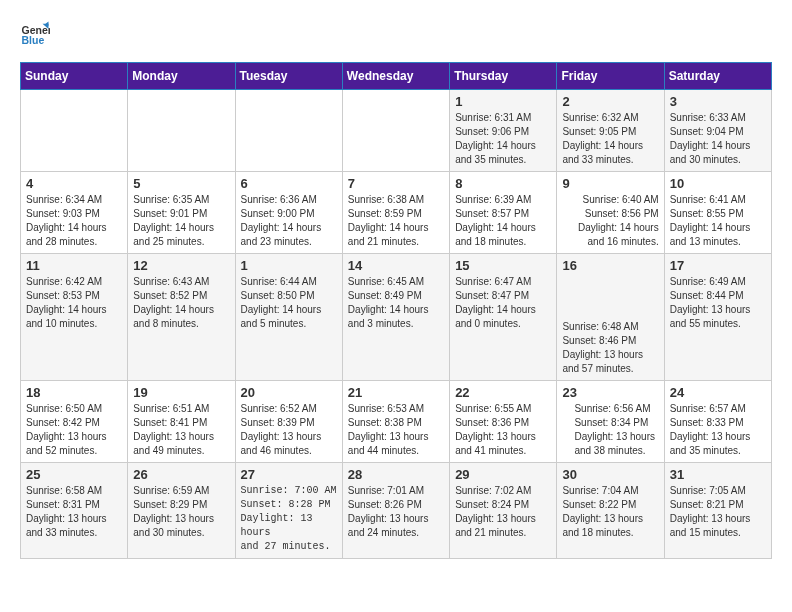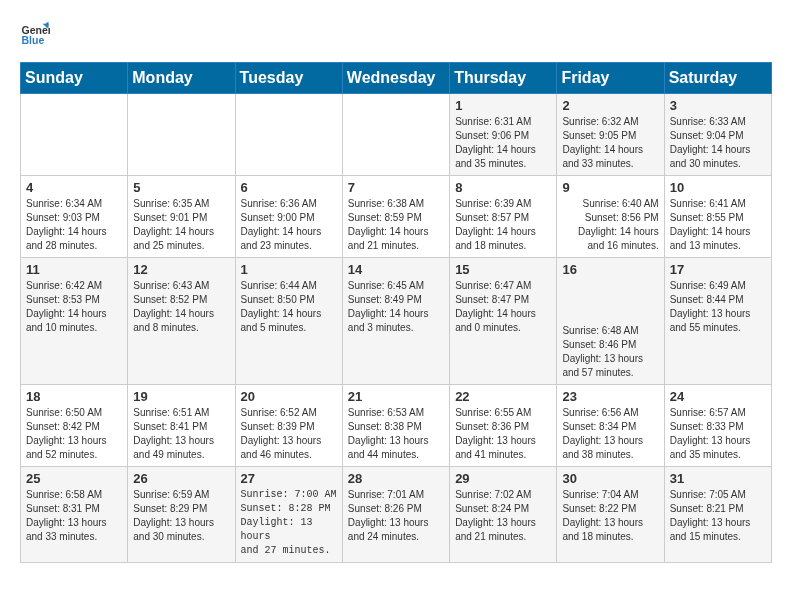--- a/index.html
+++ b/index.html
@@ -36,25 +36,25 @@
     .location-title {
       font-size: 15px;
       color: #333;
     }
     .calendar {
       width: 100%;
       border-collapse: collapse;
       font-size: 11px;
     }
     .calendar thead tr th {
-      background-color: #0369a1;
+      background-color: #4c1d95;
       color: #fff;
       padding: 6px 4px;
       text-align: left;
-      font-size: 16px;
+      font-size: 12px;
       border: 1px solid #2a7fc1;
     }
     .calendar tbody tr td {
       border: 1px solid #ccc;
       padding: 4px 5px;
       vertical-align: top;
       background: #fff;
       width: calc(100% / 7);
       min-height: 80px;
     }
@@ -271,21 +271,21 @@
         </td>
         <td>
           <span class="day-number">22</span>
           <div class="day-info" style="white-space: pre-line;">Sunrise: 6:55 AM
 Sunset: 8:36 PM
 Daylight: 13 hours
 and 41 minutes.</div>
         </td>
         <td>
           <span class="day-number">23</span>
-          <div class="day-info" style="white-space: pre-line;">Sunrise: 6:56 AM
+          <div class="day-info" style="white-space: pre-line; margin-left: 12px;">Sunrise: 6:56 AM
 Sunset: 8:34 PM
 Daylight: 13 hours
 and 38 minutes.</div>
         </td>
         <td>
           <span class="day-number">24</span>
           <div class="day-info" style="white-space: pre-line;">Sunrise: 6:57 AM
 Sunset: 8:33 PM
 Daylight: 13 hours
 and 35 minutes.</div>

